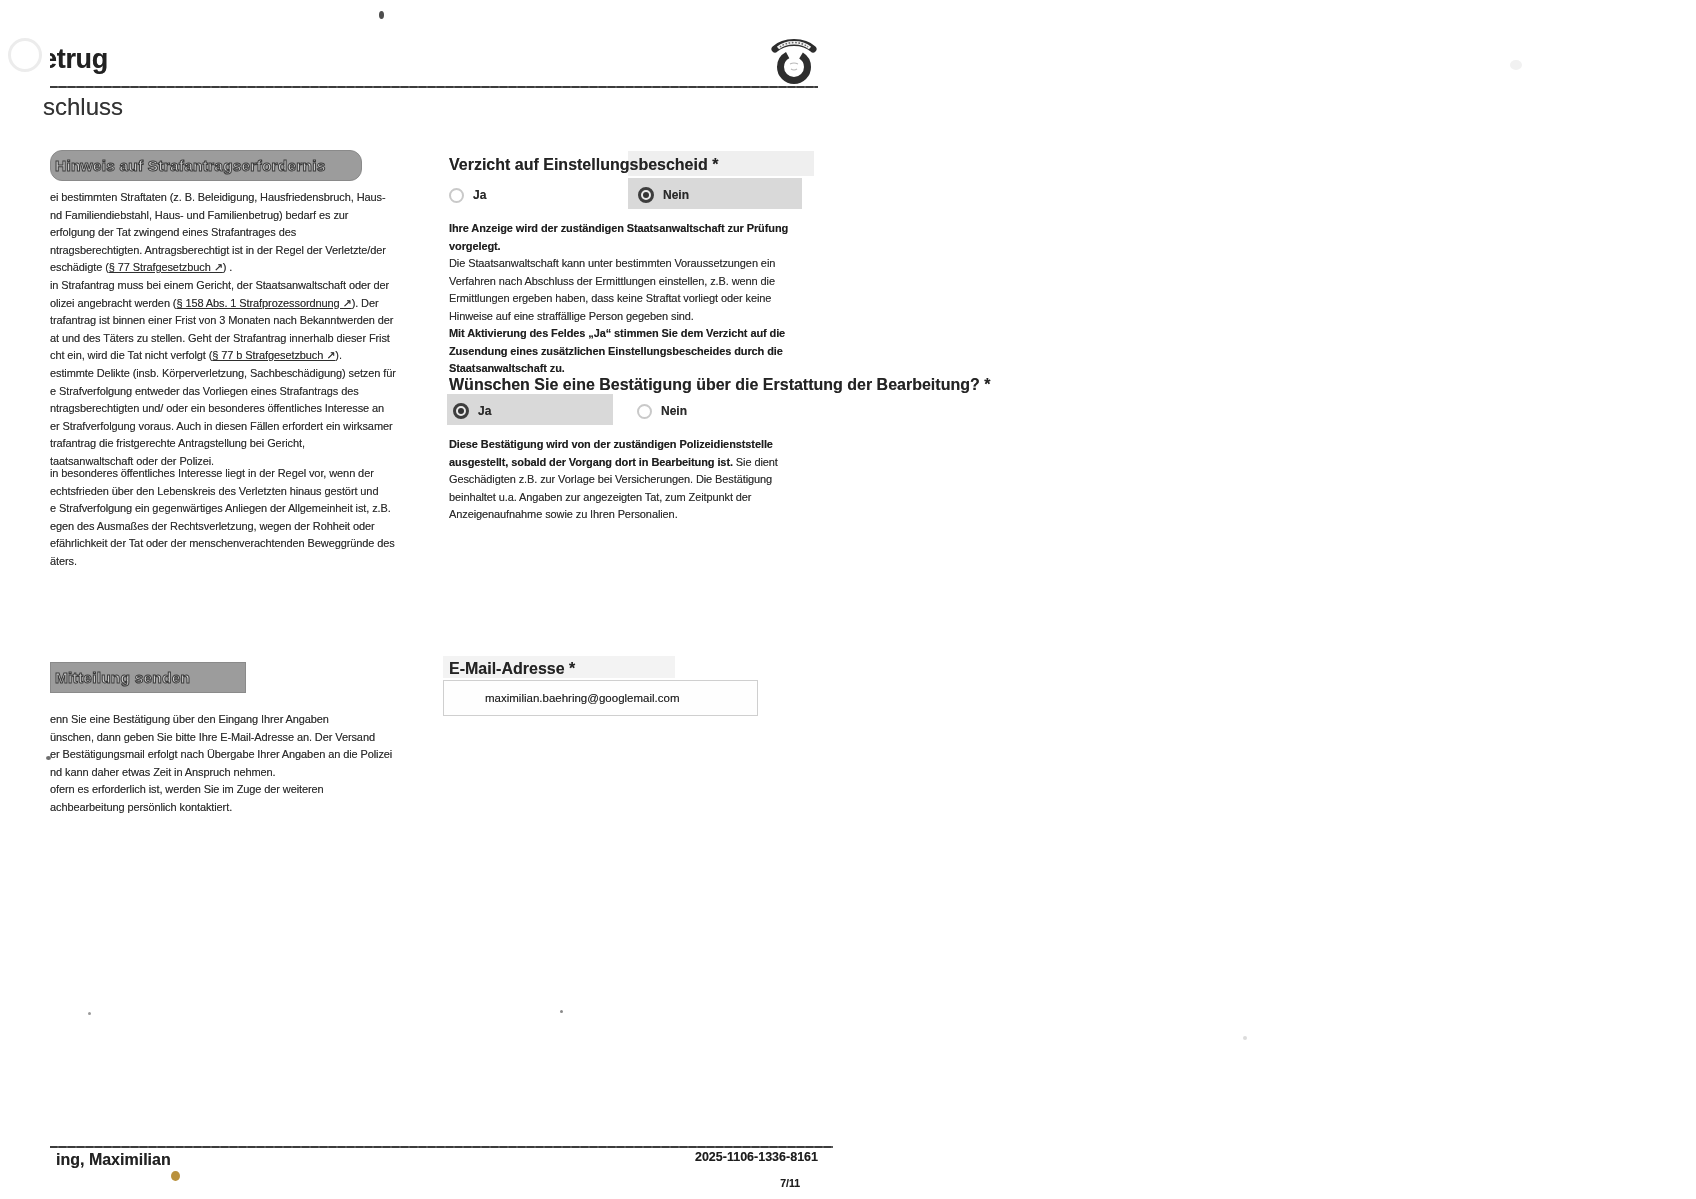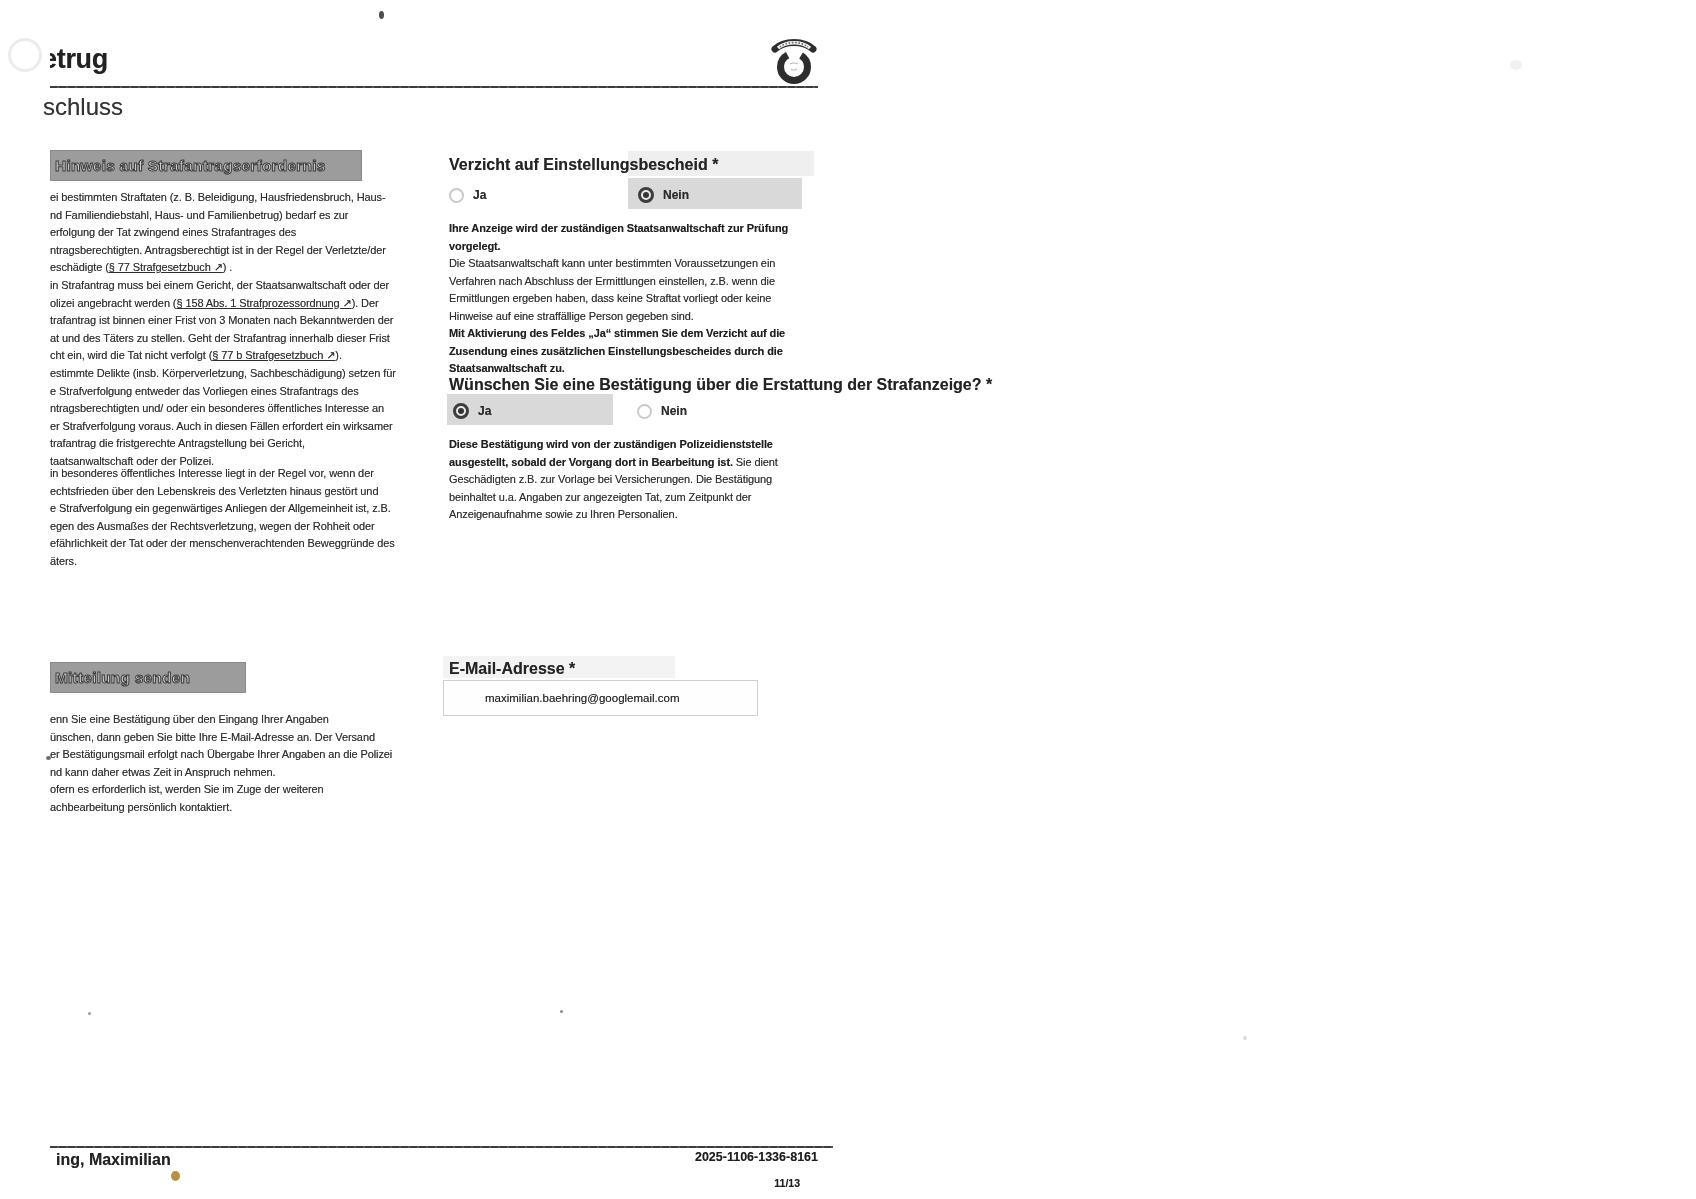--- a/index.html
+++ b/index.html
@@ -80,21 +80,21 @@
   <div class="abs" style="left:770px;top:28px;width:48px;height:58px;">
     <svg width="48" height="58" viewBox="0 0 48 58">
       <path d="M 5 21 A 23 15 0 0 1 43 21" fill="none" stroke="#2d2d2d" stroke-width="7" stroke-linecap="round"></path>
       <path d="M 8 20 A 20 13 0 0 1 40 20" fill="none" stroke="#f4f4f4" stroke-width="3.5"></path>
       <path d="M 10 19 A 18 12 0 0 1 38 19" fill="none" stroke="#6b6b6b" stroke-width="1.6" stroke-dasharray="1.6 1.6"></path>
       <circle cx="24" cy="39" r="13.5" fill="none" stroke="#2d2d2d" stroke-width="7" stroke-dasharray="56.6 14"></circle>
       <path d="M 20 36 q 4 -2 8 0 M 21 41 q 3 2 6 0" fill="none" stroke="#b9b9b9" stroke-width="1.2"></path>
     </svg>
   </div>
 
-  <div class="abs sec-head" style="left:50px;top:150px;width:312px;">
+  <div class="abs sec-head" style="left:50px;top:150px;width:312px;border-radius:12px;">
     <span>Hinweis auf Strafantragserfordernis</span>
   </div>
 
   <div class="abs para soft" style="left:50px;top:189px;">ei bestimmten Straftaten (z. B. Beleidigung, Hausfriedensbruch, Haus-<br>nd Familiendiebstahl, Haus- und Familienbetrug) bedarf es zur<br>erfolgung der Tat zwingend eines Strafantrages des<br>ntragsberechtigten. Antragsberechtigt ist in der Regel der Verletzte/der<br>eschädigte (<u>§ 77 Strafgesetzbuch ↗</u>) .</div>
   <div class="abs para soft" style="left:50px;top:277px;">in Strafantrag muss bei einem Gericht, der Staatsanwaltschaft oder der<br>olizei angebracht werden (<u>§ 158 Abs. 1 Strafprozessordnung ↗</u>). Der<br>trafantrag ist binnen einer Frist von 3 Monaten nach Bekanntwerden der<br>at und des Täters zu stellen. Geht der Strafantrag innerhalb dieser Frist<br>cht ein, wird die Tat nicht verfolgt (<u>§ 77 b Strafgesetzbuch ↗</u>).</div>
   <div class="abs para soft" style="left:50px;top:365px;">estimmte Delikte (insb. Körperverletzung, Sachbeschädigung) setzen für<br>e Strafverfolgung entweder das Vorliegen eines Strafantrags des<br>ntragsberechtigten und/ oder ein besonderes öffentliches Interesse an<br>er Strafverfolgung voraus. Auch in diesen Fällen erfordert ein wirksamer<br>trafantrag die fristgerechte Antragstellung bei Gericht,<br>taatsanwaltschaft oder der Polizei.</div>
   <div class="abs para soft" style="left:50px;top:465px;">in besonderes öffentliches Interesse liegt in der Regel vor, wenn der<br>echtsfrieden über den Lebenskreis des Verletzten hinaus gestört und<br>e Strafverfolgung ein gegenwärtiges Anliegen der Allgemeinheit ist, z.B.<br>egen des Ausmaßes der Rechtsverletzung, wegen der Rohheit oder<br>efährlichkeit der Tat oder der menschenverachtenden Beweggründe des<br>äters.</div>
 
   <div class="abs sec-head" style="left:50px;top:662px;width:196px;">
     <span>Mitteilung senden</span>
@@ -109,21 +109,21 @@
     <span class="radio"></span>
     <span class="opt-label soft">Ja</span>
   </div>
   <div class="abs opt" style="left:638px;top:181px;">
     <span class="radio sel"></span>
     <span class="opt-label soft">Nein</span>
   </div>
 
   <div class="abs para soft" style="left:449px;top:220px;"><b>Ihre Anzeige wird der zuständigen Staatsanwaltschaft zur Prüfung</b><br><b>vorgelegt.</b><br>Die Staatsanwaltschaft kann unter bestimmten Voraussetzungen ein<br>Verfahren nach Abschluss der Ermittlungen einstellen, z.B. wenn die<br>Ermittlungen ergeben haben, dass keine Straftat vorliegt oder keine<br>Hinweise auf eine straffällige Person gegeben sind.<br><b>Mit Aktivierung des Feldes „Ja“ stimmen Sie dem Verzicht auf die</b><br><b>Zusendung eines zusätzlichen Einstellungsbescheides durch die</b><br><b>Staatsanwaltschaft zu.</b></div>
 
-  <div class="abs q-label soft" style="left:449px;top:376px;">Wünschen Sie eine Bestätigung über die Erstattung der Strafanzeige? *</div>
+  <div class="abs q-label soft" style="left:449px;top:376px;">Wünschen Sie eine Bestätigung über die Erstattung der Bearbeitung? *</div>
 
   <div class="abs hl" style="left:447px;top:394px;width:166px;height:31px;"></div>
   <div class="abs opt" style="left:453px;top:397px;">
     <span class="radio sel"></span>
     <span class="opt-label soft">Ja</span>
   </div>
   <div class="abs opt" style="left:637px;top:397px;">
     <span class="radio"></span>
     <span class="opt-label soft">Nein</span>
   </div>
@@ -132,15 +132,15 @@
 
   <div class="abs" style="left:443px;top:656px;width:232px;height:22px;background:#f3f3f3;"></div>
   <div class="abs q-label soft" style="left:449px;top:660px;">E-Mail-Adresse *</div>
   <div class="abs email-box" style="left:443px;top:680px;width:315px;height:36px;">
     <input type="text" readonly="" value="maximilian.baehring@googlemail.com" style="">
   </div>
 
   <div class="abs h-rule" style="top:1146px;width:783px;"></div>
   <div class="abs f-name soft" style="left:56px;top:1151px;">ing, Maximilian</div>
   <div class="abs f-num soft" style="left:600px;top:1150px;width:218px;">2025-1106-1336-8161</div>
-  <div class="abs f-page soft" style="left:700px;top:1177px;width:100px;">11/13</div>
+  <div class="abs f-page soft" style="left:700px;top:1177px;width:100px;">7/11</div>
 
 </div>
 
 </body></html>

